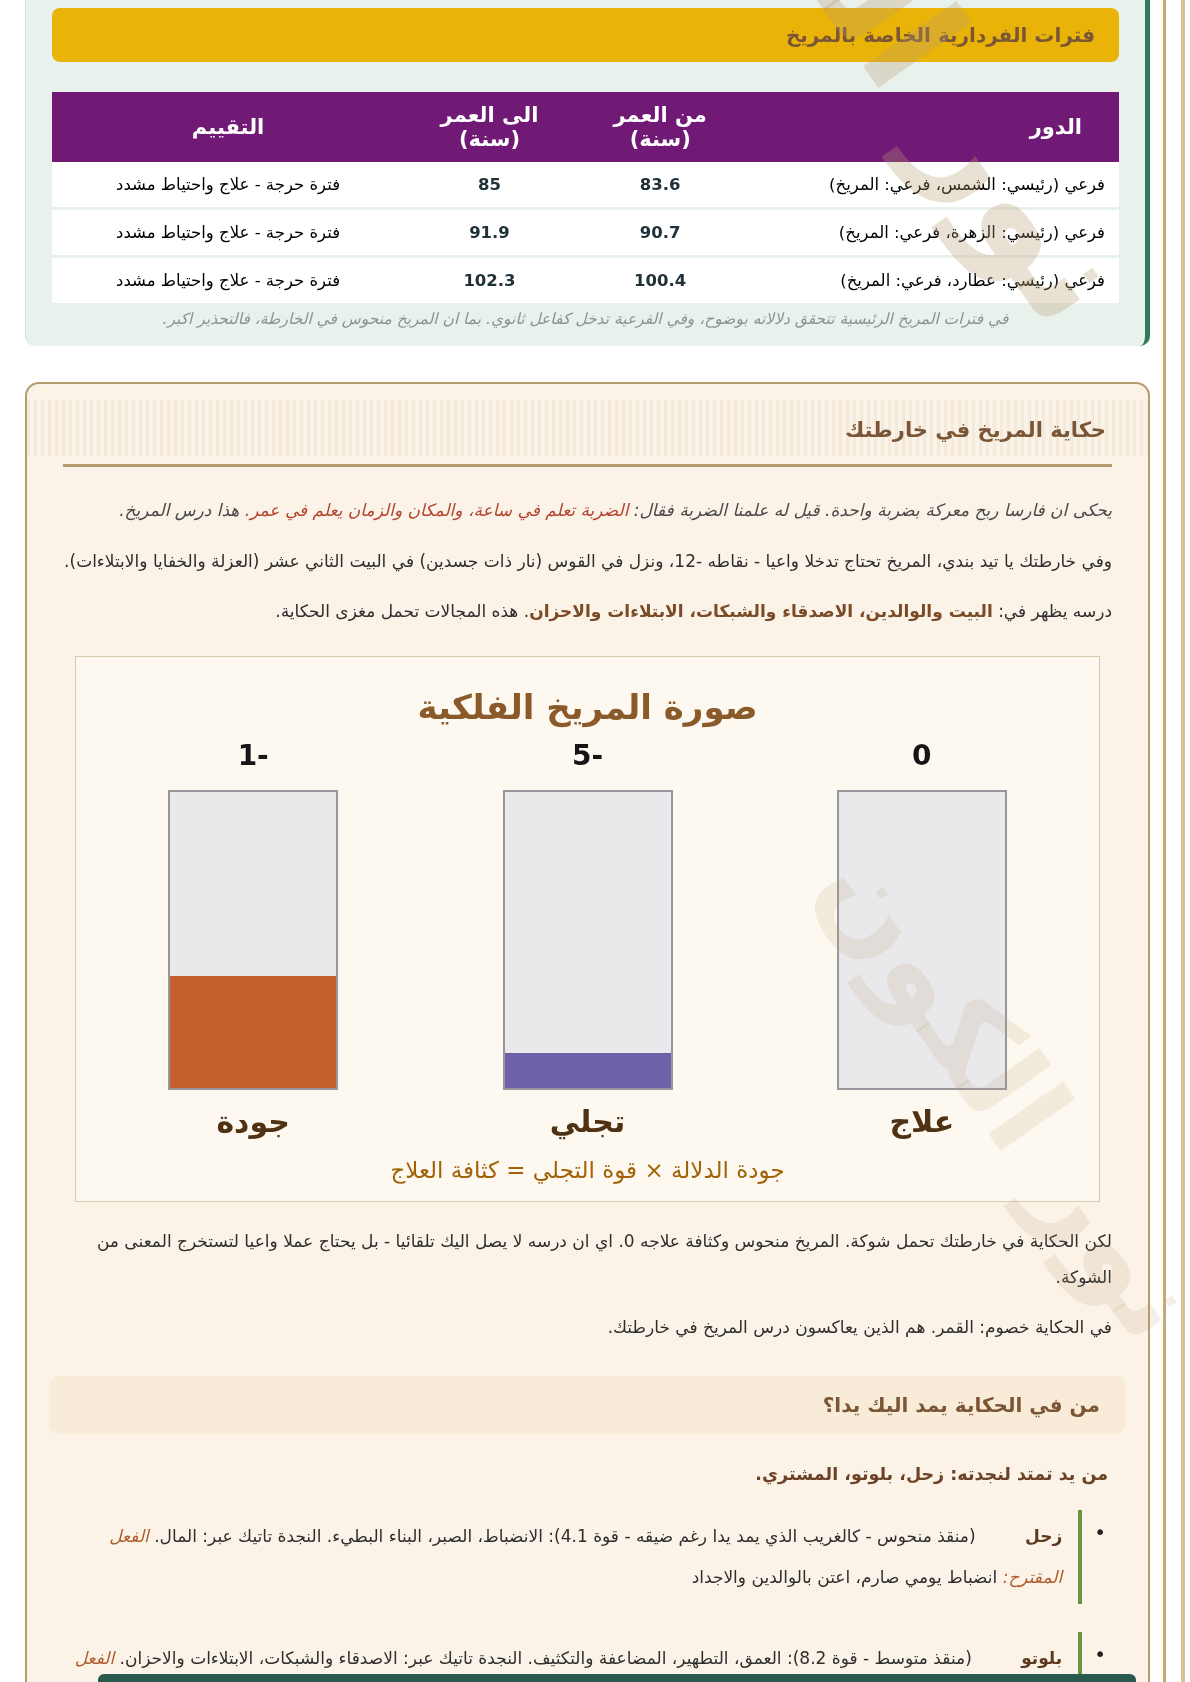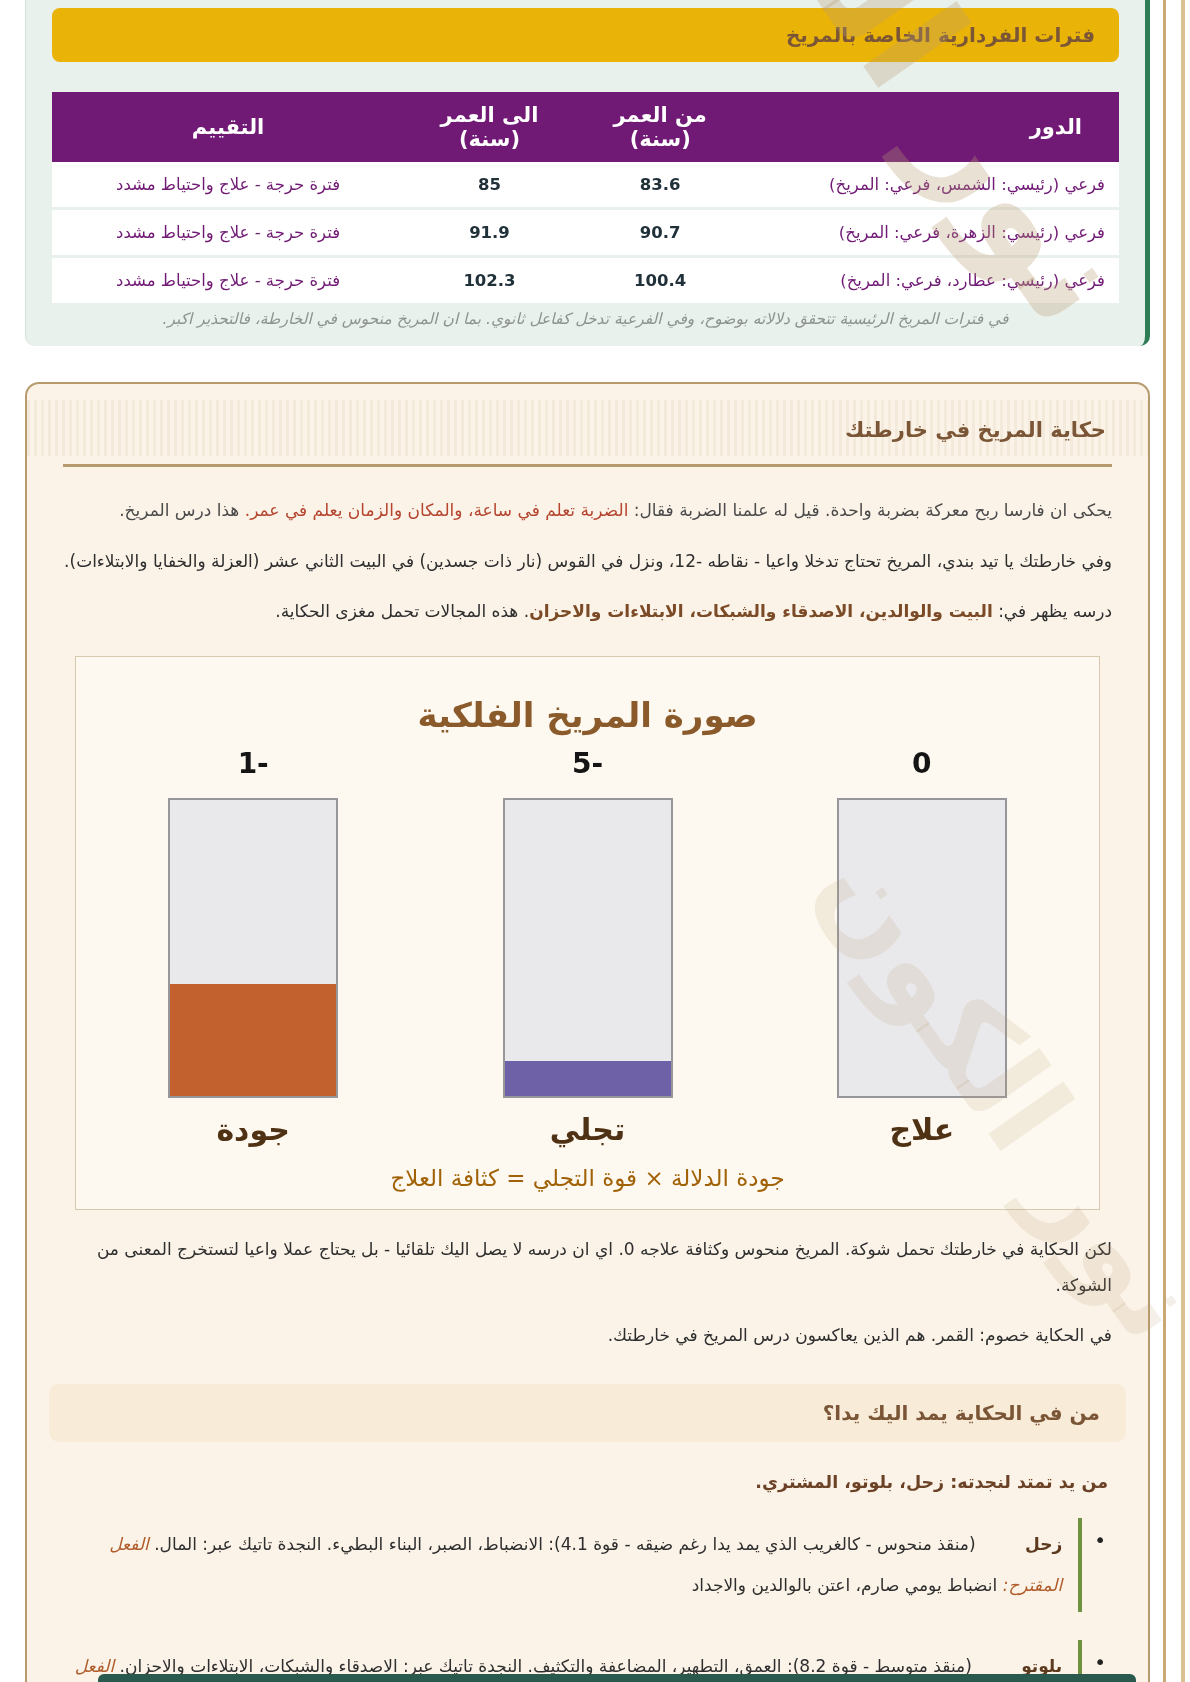--- a/index.html
+++ b/index.html
@@ -50,21 +50,21 @@
     font-size: 21px;
   }
   table.firdaria thead th.col-role { text-align: right; padding-right: 37px; width: 35%; }
   table.firdaria thead th.col-from { width: 16%; }
   table.firdaria thead th.col-to   { width: 16%; }
   table.firdaria thead th.col-eval { width: 33%; }
   table.firdaria tbody td {
     padding: 13px 14px;
     border-bottom: 3px solid #e9f1ec;
     text-align: center;
-    color: #701a75;
+    color: #000000;
   }
   table.firdaria tbody td.cell-role { text-align: right; }
   table.firdaria tbody td.cell-num  { font-weight: bold; color: #20313a; }
   .mint-note {
     margin-top: 4px;
     text-align: center;
     color: #8d938f;
     font-style: italic;
     font-size: 15.5px;
   }
@@ -82,30 +82,30 @@
   .story-title-band {
     margin: 0 -36px 8px;
     padding: 18px 42px 14px;
     background-image: repeating-linear-gradient(90deg, rgba(183,155,111,0.10) 0 3px, rgba(183,155,111,0) 3px 7px);
     color: #7b5636;
     font-weight: bold;
     font-size: 21px;
   }
   .story-rule { border: none; border-top: 3px solid #b79b6f; margin: 8px 0 26px; }
   .story-p { font-size: 17px; line-height: 2.1; margin: 0 0 15px; color: #2e2e2e; }
-  .p-quote { color: #4a4a4a; }
+  .p-quote { font-style: italic; color: #4a4a4a; }
   .p-quote .hl { color: #b5452f; }
   .inline-bold-brown { font-weight: bold; color: #7b4a26; }
 
   
   .chart-card {
     margin: 26px 12px 22px;
     background: #fdf9f0;
     border: 1.5px solid #d6c9ae;
-    padding: 24px 10px 18px;
+    padding: 16px 10px 18px;
   }
   .chart-title { text-align: center; color: #8a5a2a; font-weight: bold; font-size: 34px; margin: 14px 0 12px; }
   .chart-grid { display: flex; justify-content: space-around; align-items: flex-start; }
   .chart-col { width: 33%; display: flex; flex-direction: column; align-items: center; }
   .bar-value { font-size: 28px; font-weight: bold; color: #151515; margin-bottom: 18px; }
   .bar-track { width: 170px; height: 300px; background: #e9e9eb; border: 2px solid #97979b; position: relative; }
   .bar-fill  { position: absolute; bottom: 0; left: 0; right: 0; height: 0; }
   .bar-label { margin-top: 14px; font-size: 30px; font-weight: bold; color: #4f3114; }
   .chart-caption { text-align: center; color: #a16207; font-size: 23px; margin-top: 18px; }
 

